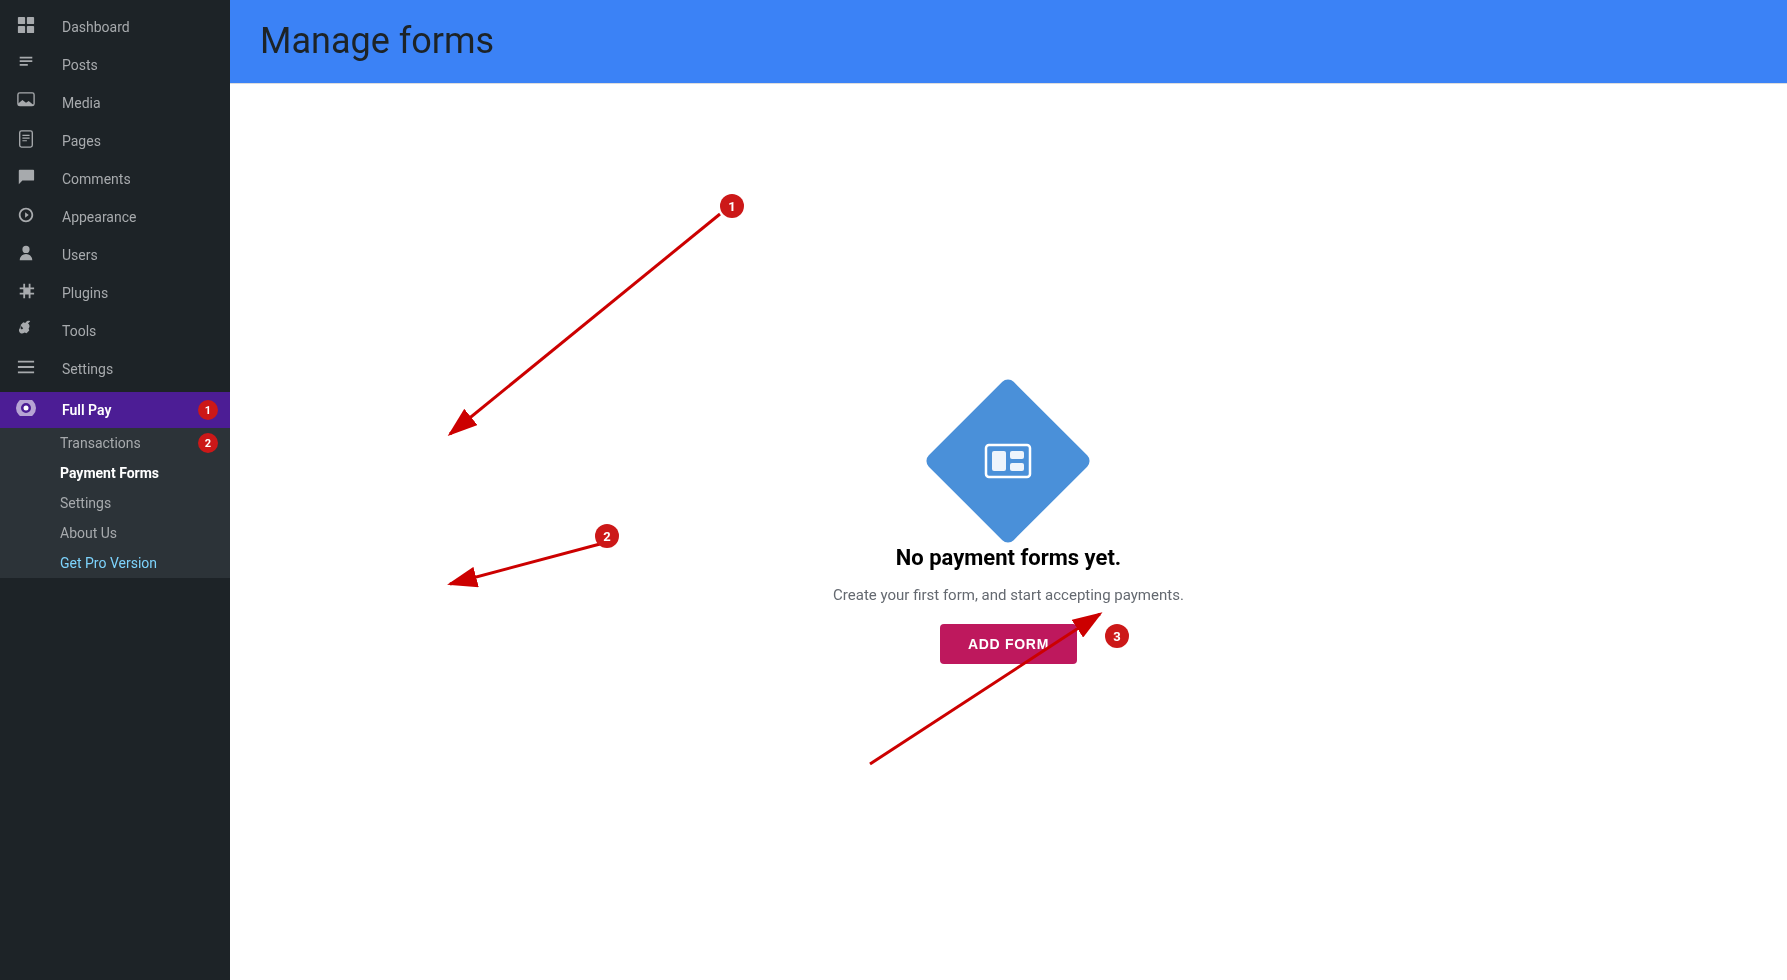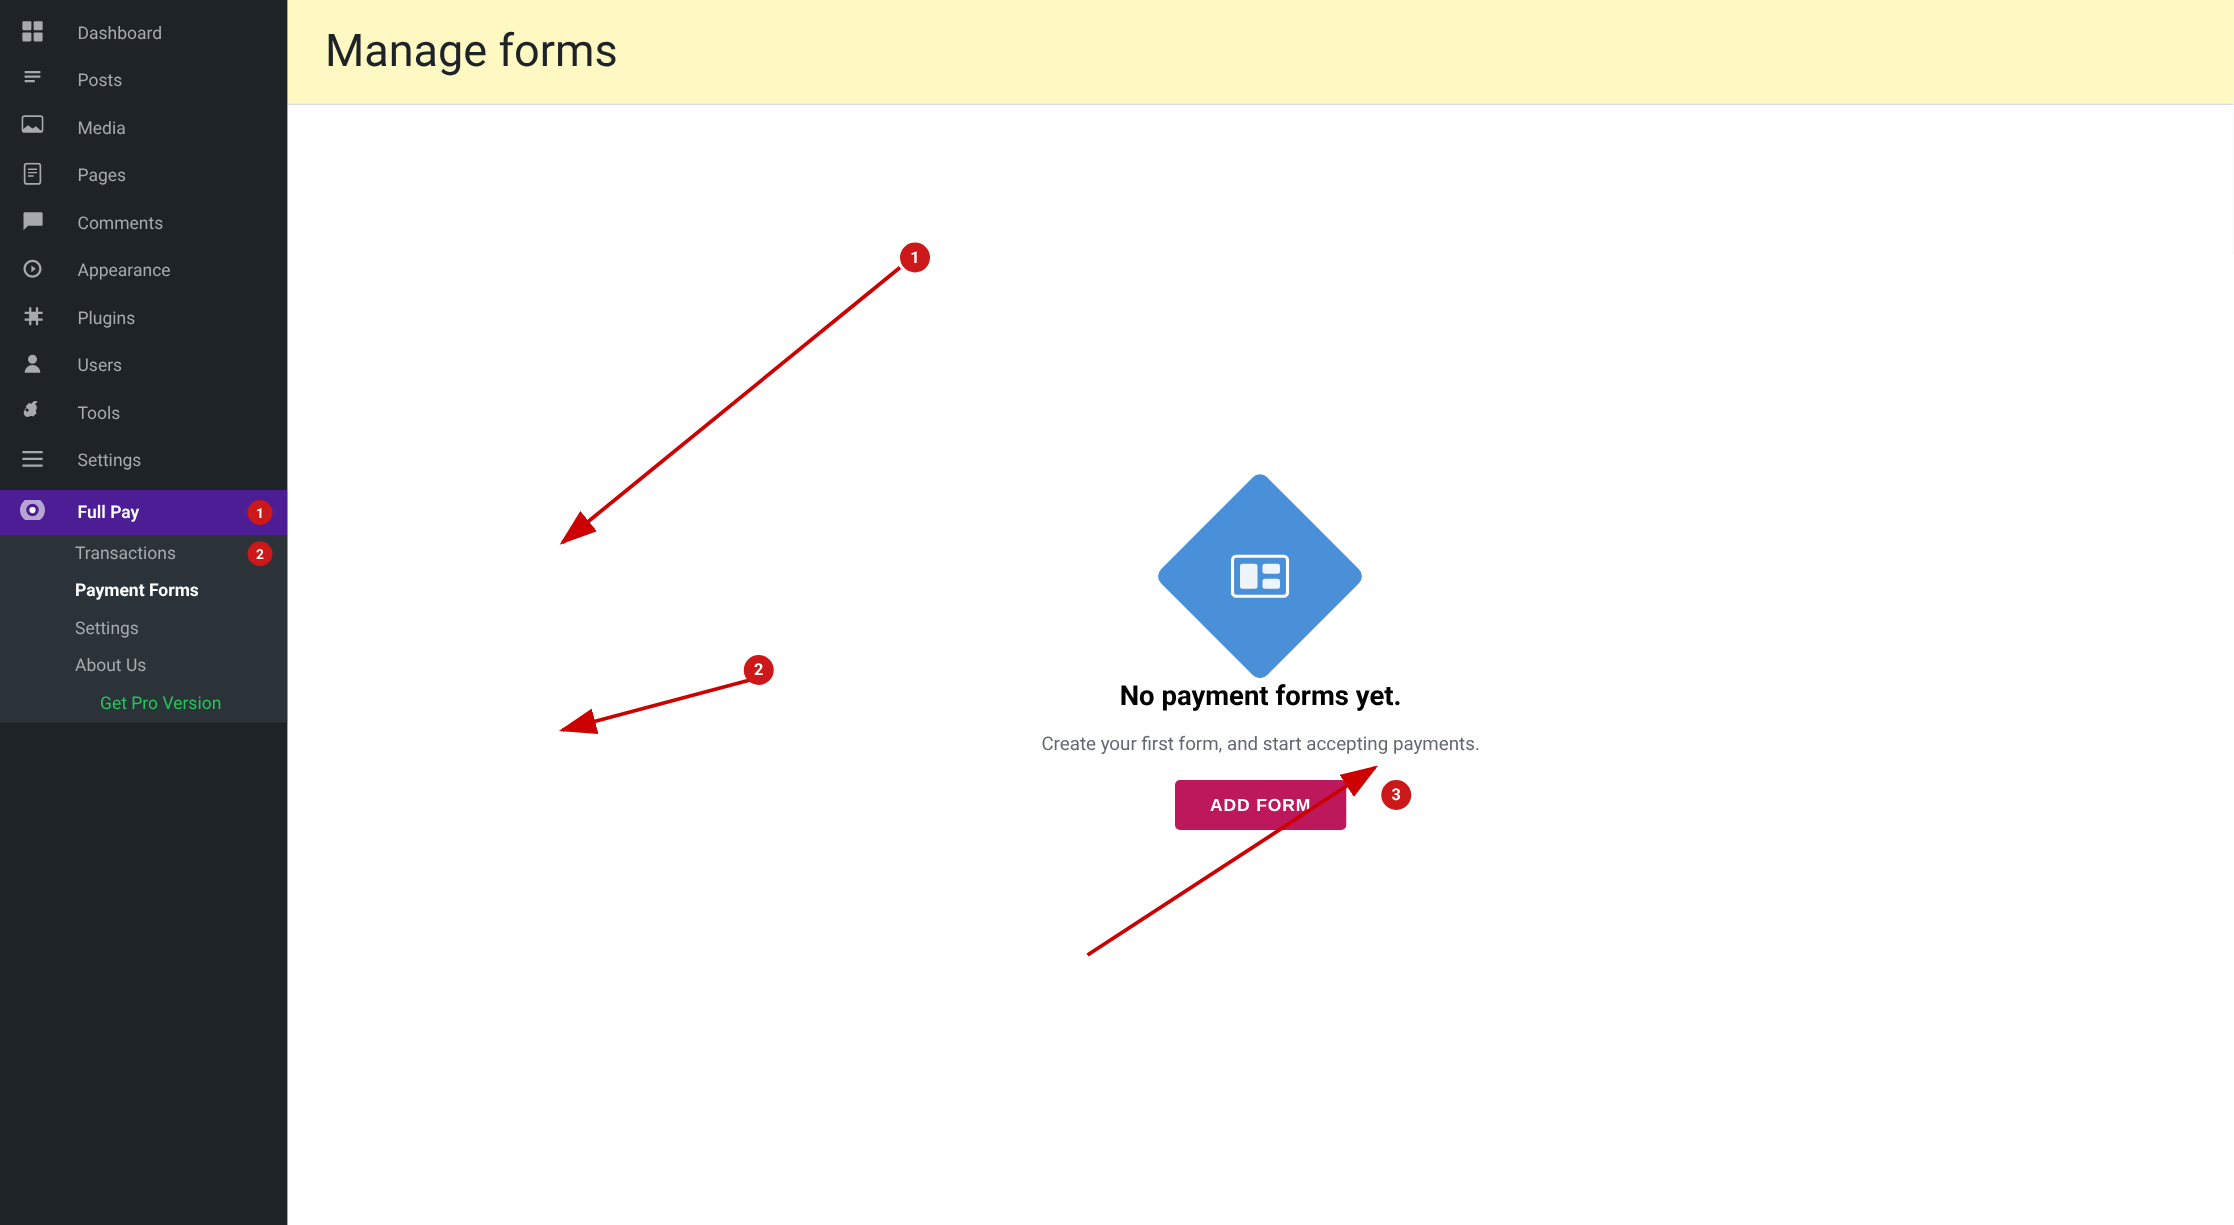--- a/index.html
+++ b/index.html
@@ -46,32 +46,32 @@
     .sidebar-submenu { background: #1d2327; }
     .sidebar-submenu-item {
       display: block;
       padding: 7px 16px 7px 60px;
       font-size: 14px;
       color: #a7aaad;
       cursor: pointer;
       text-decoration: none;
     }
     .sidebar-submenu-item.active { color: #ffffff; font-weight: bold; }
-    .sidebar-submenu-item.green { color: #22c55e; margin-left: 20px; }
+    .sidebar-submenu-item.green { color: #7dd3fc; }
     .sidebar-fullpay-section { background: #2c3338; }
 
     
     .main-content {
       flex: 1;
       display: flex;
       flex-direction: column;
       overflow: hidden;
     }
     .page-header {
-      background: #fef9c3;
+      background: #3b82f6;
       padding: 20px 30px;
       border-bottom: 1px solid #dcdcde;
     }
     .page-title {
       font-size: 36px;
       font-weight: 400;
       color: #1d2327;
       line-height: 1.2;
     }
     .page-body {
@@ -208,32 +208,32 @@
       <span class="icon">
         <svg width="18" height="18" viewBox="0 0 20 20" fill="currentColor">
             <path d="M10 2c-4.4 0-8 3.6-8 8s3.6 8 8 8 8-3.6 8-8-3.6-8-8-8zm0 14c-3.3 0-6-2.7-6-6s2.7-6 6-6 6 2.7 6 6-2.7 6-6 6zm-1-9l4 3-4 3V7z"></path>
           </svg>
       </span>
       <span>Appearance</span>
     </div>
     <div class="sidebar-item">
       <span class="icon">
         <svg width="18" height="18" viewBox="0 0 20 20" fill="currentColor">
+            <path d="M10 10a4 4 0 100-8 4 4 0 000 8zm-7 8a7 7 0 1114 0H3z"></path>
+          </svg>
+      </span>
+      <span>Users</span>
+    </div>
+    <div class="sidebar-item">
+      <span class="icon">
+        <svg width="18" height="18" viewBox="0 0 20 20" fill="currentColor">
             <path d="M7 2v4H3v2h4v4H3v2h4v4h2v-4h4v4h2v-4h4v-2h-4V8h4V6h-4V2h-2v4H9V2H7z"></path>
           </svg>
       </span>
       <span>Plugins</span>
-    </div>
-    <div class="sidebar-item">
-      <span class="icon">
-        <svg width="18" height="18" viewBox="0 0 20 20" fill="currentColor">
-            <path d="M10 10a4 4 0 100-8 4 4 0 000 8zm-7 8a7 7 0 1114 0H3z"></path>
-          </svg>
-      </span>
-      <span>Users</span>
     </div>
     <div class="sidebar-item">
       <span class="icon">
         <svg width="18" height="18" viewBox="0 0 20 20" fill="currentColor">
             <path d="M14.7 1.3c-1.7-1-3.9-.5-5 1.2l-.5.8-2.2-.7-3 3 .7 2.2-.8.5C2.2 9.4 1.7 11.6 2.7 13.3c1 1.7 3.2 2.2 4.9 1.2l.8-.5 2.2.7 3-3-.7-2.2.5-.8c1-1.7.5-3.9-1.2-4.9zm-9.3 9.3L3 8.2l1.5-1.5 2.4 2.4L5.4 10.6z"></path>
           </svg>
       </span>
       <span>Tools</span>
     </div>
     <div class="sidebar-item">

